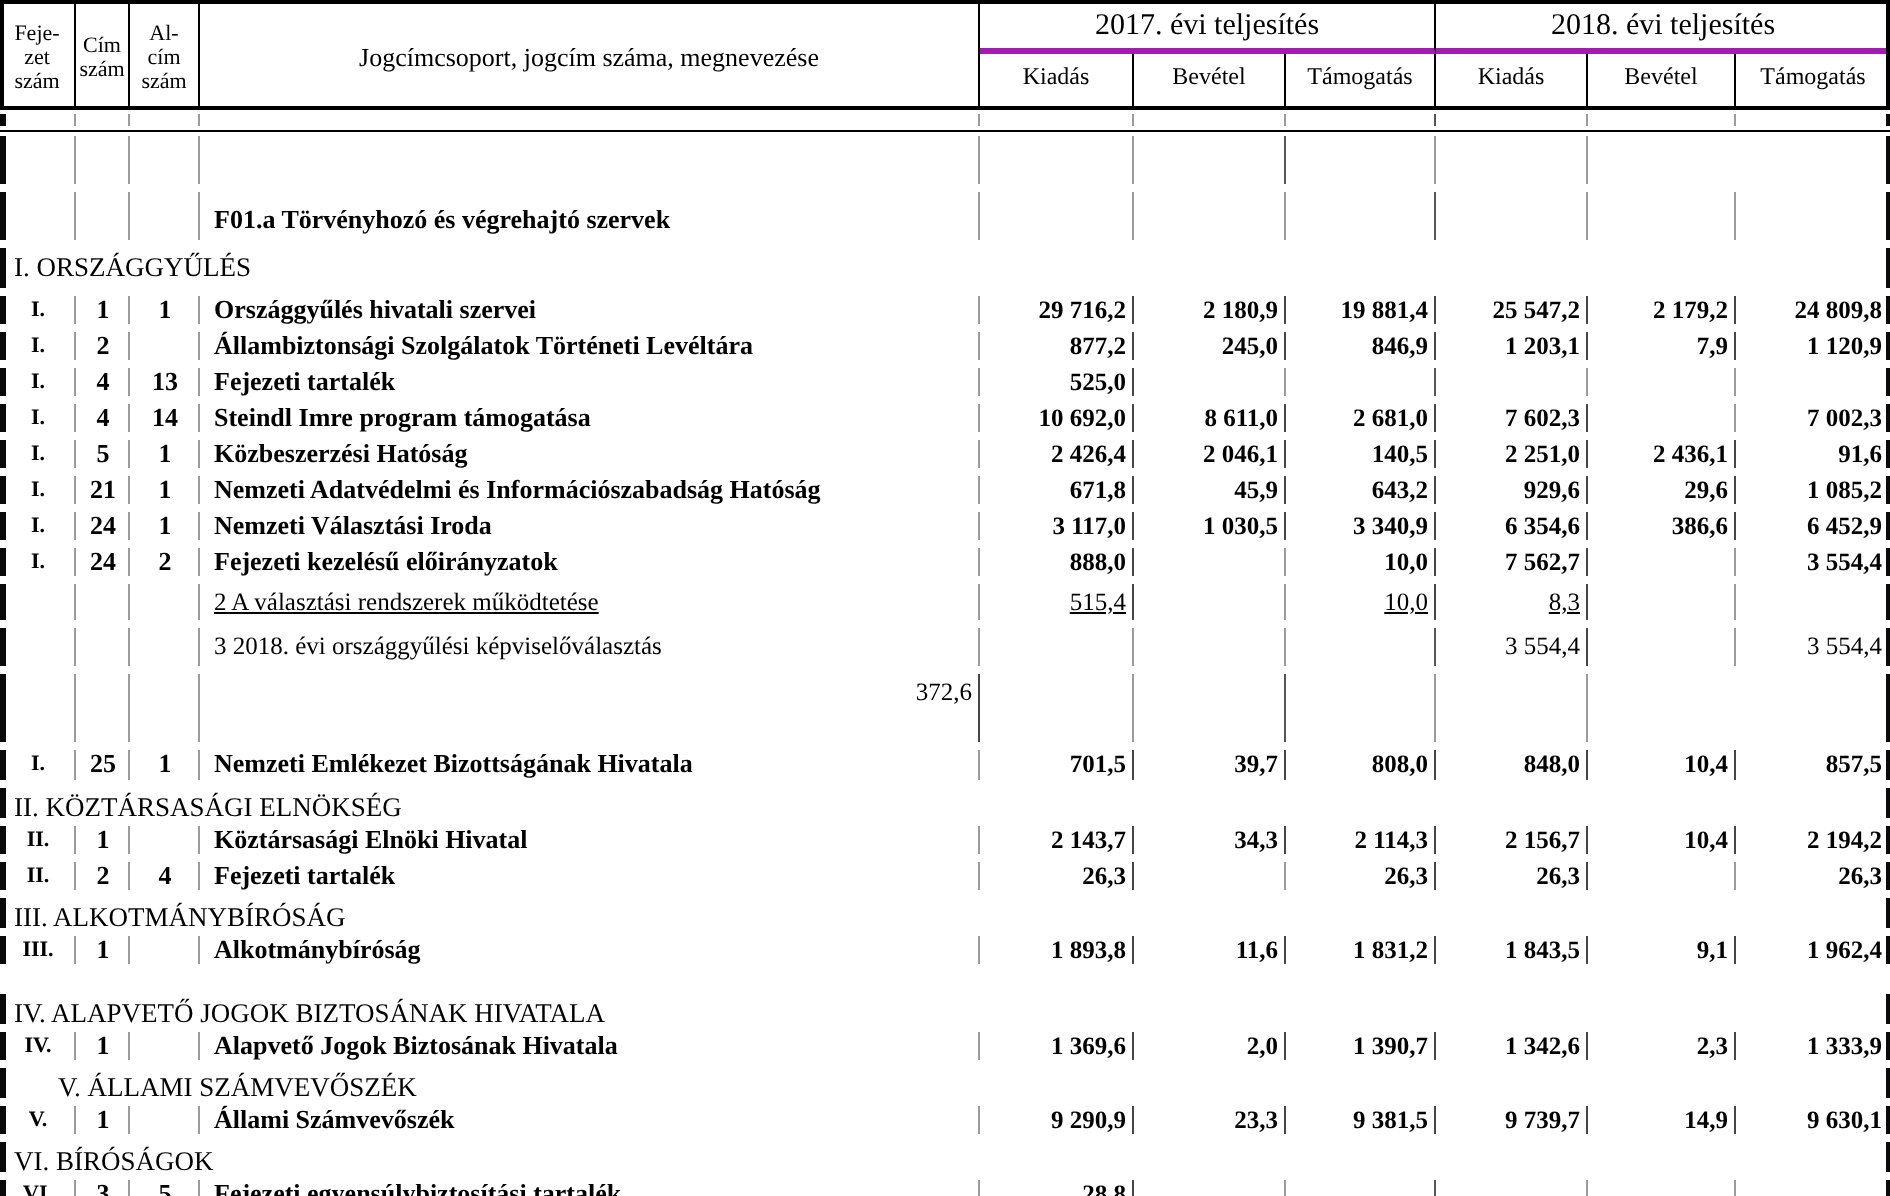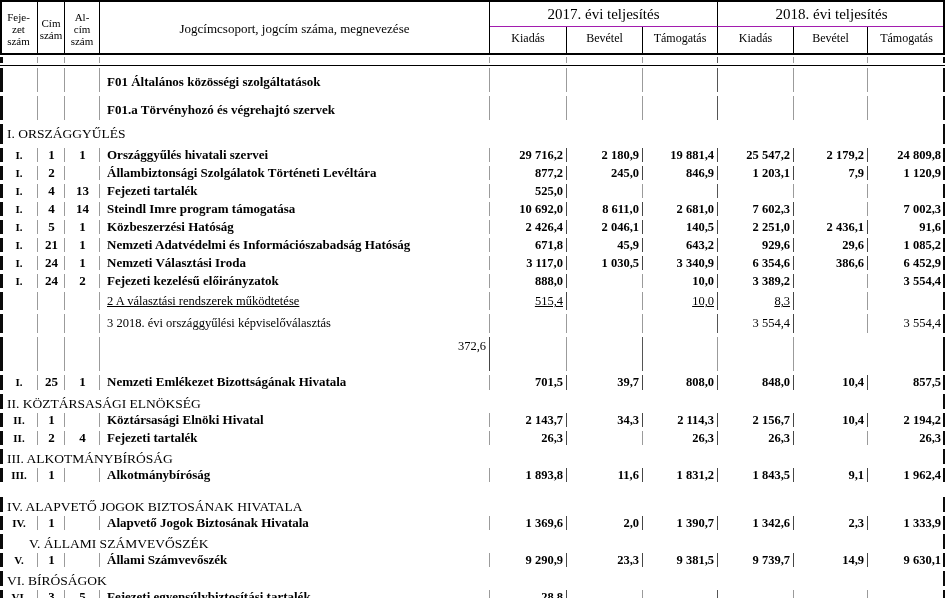--- a/index.html
+++ b/index.html
@@ -23,21 +23,21 @@
     position:relative;
     box-sizing:border-box;
     height:55px;
   }
   .header::before { content:""; position:absolute; left:0; top:0; bottom:0; width:2px; background:#000; }
   .header::after  { content:""; position:absolute; right:0; top:0; bottom:0; width:2px; background:#000; }
   .hcell { box-sizing:border-box; display:flex; align-items:center; justify-content:center; text-align:center; }
   .hsmall { grid-row:1/3; flex-direction:column; font-size:11px; line-height:12px; border-right:1px solid #000; }
   .hc1{grid-column:1} .hc2{grid-column:2} .hc3{grid-column:3}
   .hname { grid-column:4; grid-row:1/3; font-size:13px; border-right:1px solid #000; }
-  .hyear { font-size:15px; border-bottom:1px solid #a21caf; }
+  .hyear { font-size:15px; border-bottom:3px solid #a21caf; }
   .y1 { grid-column:5/8; grid-row:1; border-right:1.5px solid #000; }
   .y2 { grid-column:8/11; grid-row:1; }
   .hsub { grid-row:2; font-size:12px; align-items:flex-start; padding-top:4px; border-right:1px solid #000; }
   .hsub:last-child { border-right:none; }
   .hsub.s3 { border-right:1.5px solid #000; }
   
   .gap { height:11px; border-bottom:1.5px solid #000; box-sizing:border-box; }
   
   .row { position:relative; box-sizing:border-box; }
   .row::before { content:""; position:absolute; left:0; top:2px; bottom:2px; width:2.5px; background:#0a0a0a; }
@@ -102,21 +102,20 @@
       <div class="cell tick"></div>
     <div class="cell tick"></div>
       <div class="cell"></div>
   </div>
 
   <div id="tbody">
       <div class="row t-f01 cols" style="height: 28px;">
         <div class="cell fej tick"></div>
         <div class="cell cim tick"></div>
         <div class="cell alc tick"></div>
-        <div class="cell name tick">F01 Általános közösségi szolgáltatások</div>
         <div class="cell num tick"></div>
         <div class="cell num tick"></div>
         <div class="cell num tick b718"></div>
         <div class="cell num tick"></div>
         <div class="cell num tick"></div>
         <div class="cell num"></div>
       </div>
       <div class="row t-f01 cols" style="height: 28px;">
         <div class="cell fej tick"></div>
         <div class="cell cim tick"></div>
@@ -217,21 +216,21 @@
         <div class="cell num filled">6 452,9</div>
       </div>
       <div class="row t-entry cols" style="height: 18px;">
         <div class="cell fej tick">I.</div>
         <div class="cell cim tick">24</div>
         <div class="cell alc tick">2</div>
         <div class="cell name tick">Fejezeti kezelésű előirányzatok</div>
         <div class="cell num filled tick">888,0</div>
         <div class="cell num tick"></div>
         <div class="cell num filled tick b718">10,0</div>
-        <div class="cell num filled tick">3 389,2</div>
+        <div class="cell num filled tick">7 562,7</div>
         <div class="cell num tick"></div>
         <div class="cell num filled">3 554,4</div>
       </div>
       <div class="row t-sub cols" style="height: 22px; text-decoration: underline;">
         <div class="cell fej tick"></div>
         <div class="cell cim tick"></div>
         <div class="cell alc tick"></div>
         <div class="cell name tick">2 A választási rendszerek működtetése</div>
         <div class="cell num filled tick">515,4</div>
         <div class="cell num tick"></div>

